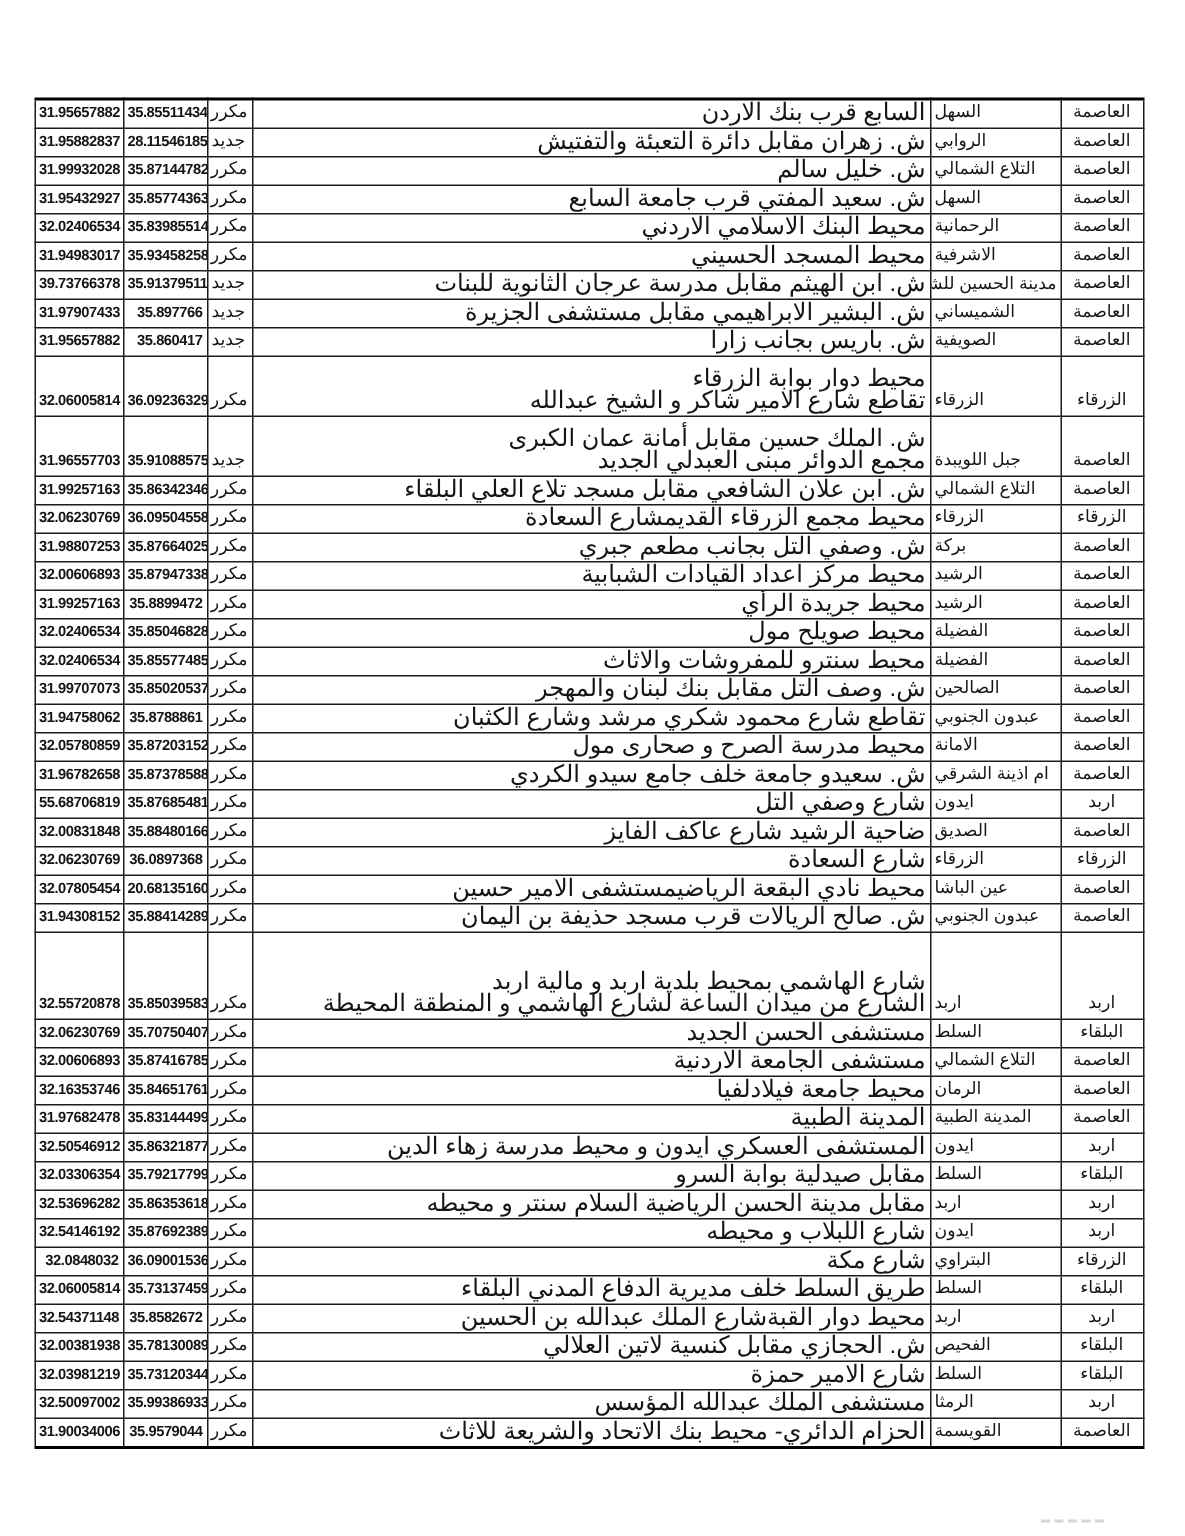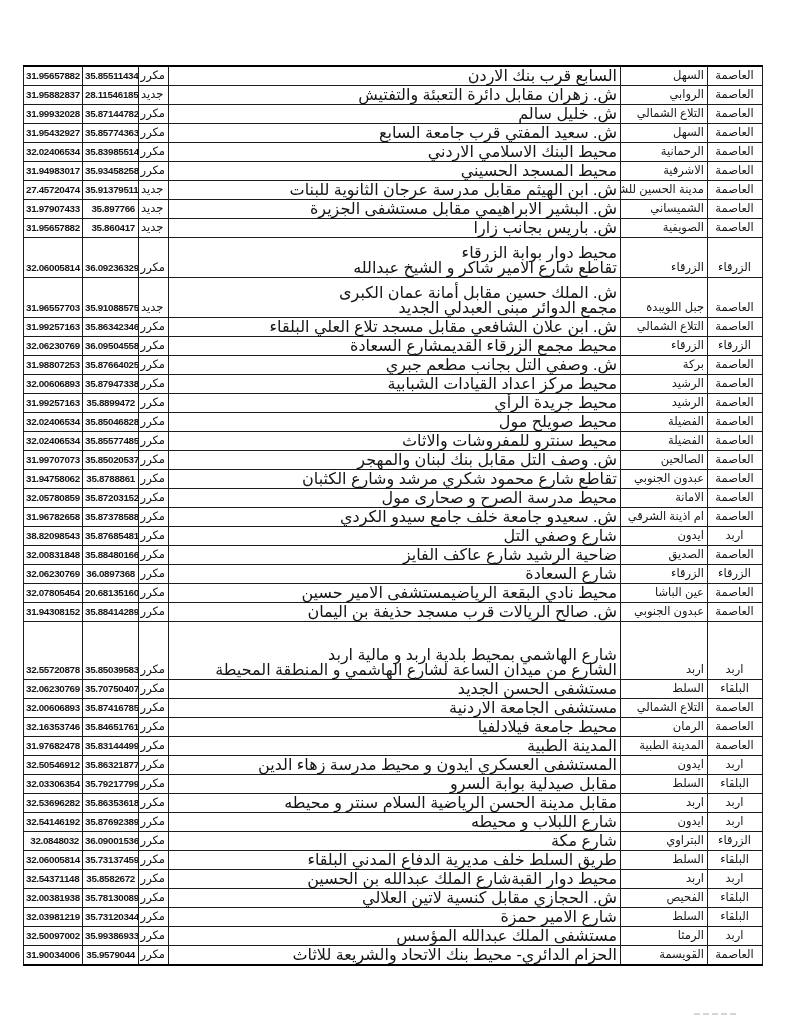--- a/index.html
+++ b/index.html
@@ -41,21 +41,21 @@
   tr.row-3 { height: 58px; }
   td.c-gov {
     font-size: 11.5px;
     line-height: 15px;
     text-align: center;
     white-space: nowrap;
   }
   td.c-area {
     font-size: 11.5px;
     line-height: 15px;
-    text-align: right;
+    text-align: left;
     white-space: nowrap;
     margin-top: 41px;
   }
   td.c-desc {
     font-size: 16px;
     line-height: 15px;
     text-align: right;
     white-space: pre-line;
   }
   td.c-status {
@@ -148,21 +148,21 @@
           <td class="c-status">مكرر</td>
           <td class="c-num">35.93458258</td>
           <td class="c-num">31.94983017</td>
         </tr>
         <tr class="row-1">
           <td class="c-gov">العاصمة</td>
           <td class="c-area">مدينة الحسين للشباب</td>
           <td class="c-desc">ش. ابن الهيثم مقابل مدرسة عرجان الثانوية للبنات</td>
           <td class="c-status">جديد</td>
           <td class="c-num">35.91379511</td>
-          <td class="c-num">27.45720474</td>
+          <td class="c-num">39.73766378</td>
         </tr>
         <tr class="row-1">
           <td class="c-gov">العاصمة</td>
           <td class="c-area">الشميساني</td>
           <td class="c-desc">ش. البشير الابراهيمي مقابل مستشفى الجزيرة</td>
           <td class="c-status">جديد</td>
           <td class="c-num">35.897766</td>
           <td class="c-num">31.97907433</td>
         </tr>
         <tr class="row-1">
@@ -278,21 +278,21 @@
           <td class="c-status">مكرر</td>
           <td class="c-num">35.87378588</td>
           <td class="c-num">31.96782658</td>
         </tr>
         <tr class="row-1">
           <td class="c-gov">اربد</td>
           <td class="c-area">ايدون</td>
           <td class="c-desc">شارع وصفي التل</td>
           <td class="c-status">مكرر</td>
           <td class="c-num">35.87685481</td>
-          <td class="c-num">38.82098543</td>
+          <td class="c-num">55.68706819</td>
         </tr>
         <tr class="row-1">
           <td class="c-gov">العاصمة</td>
           <td class="c-area">الصديق</td>
           <td class="c-desc">ضاحية الرشيد شارع عاكف الفايز</td>
           <td class="c-status">مكرر</td>
           <td class="c-num">35.88480166</td>
           <td class="c-num">32.00831848</td>
         </tr>
         <tr class="row-1">

